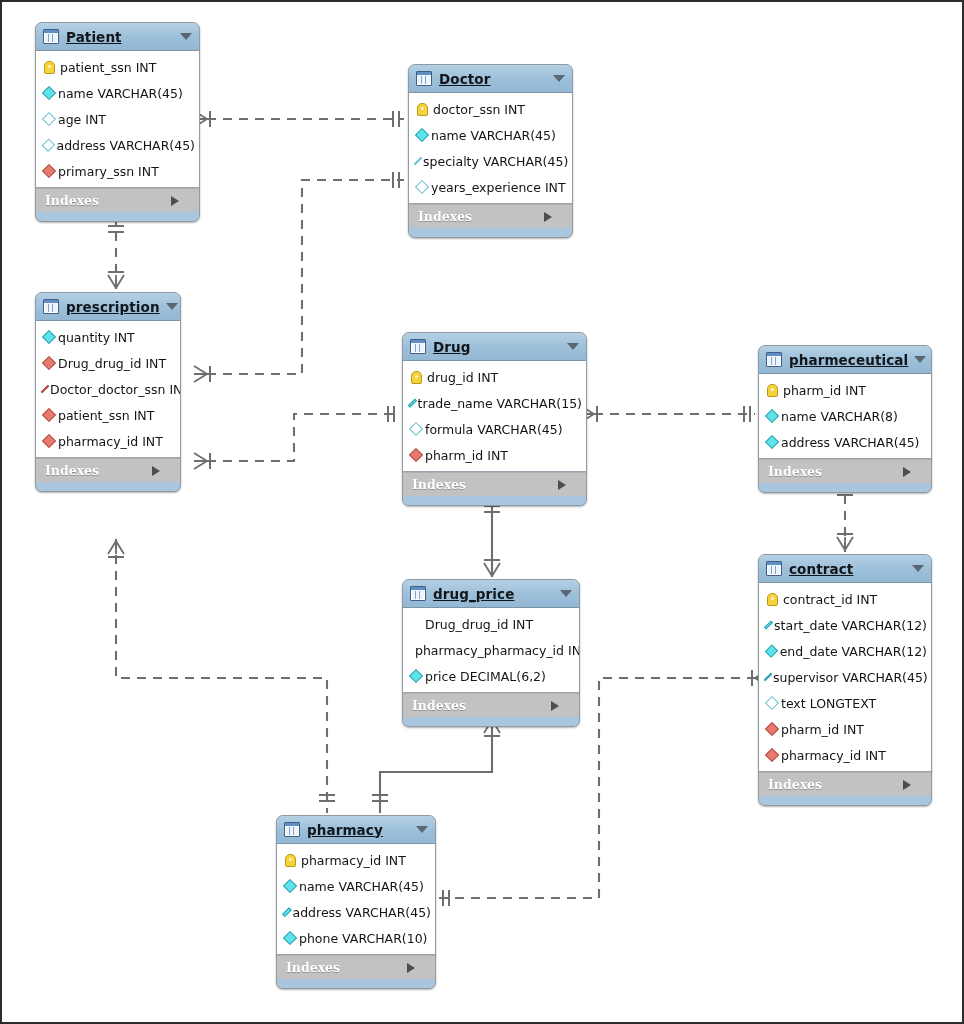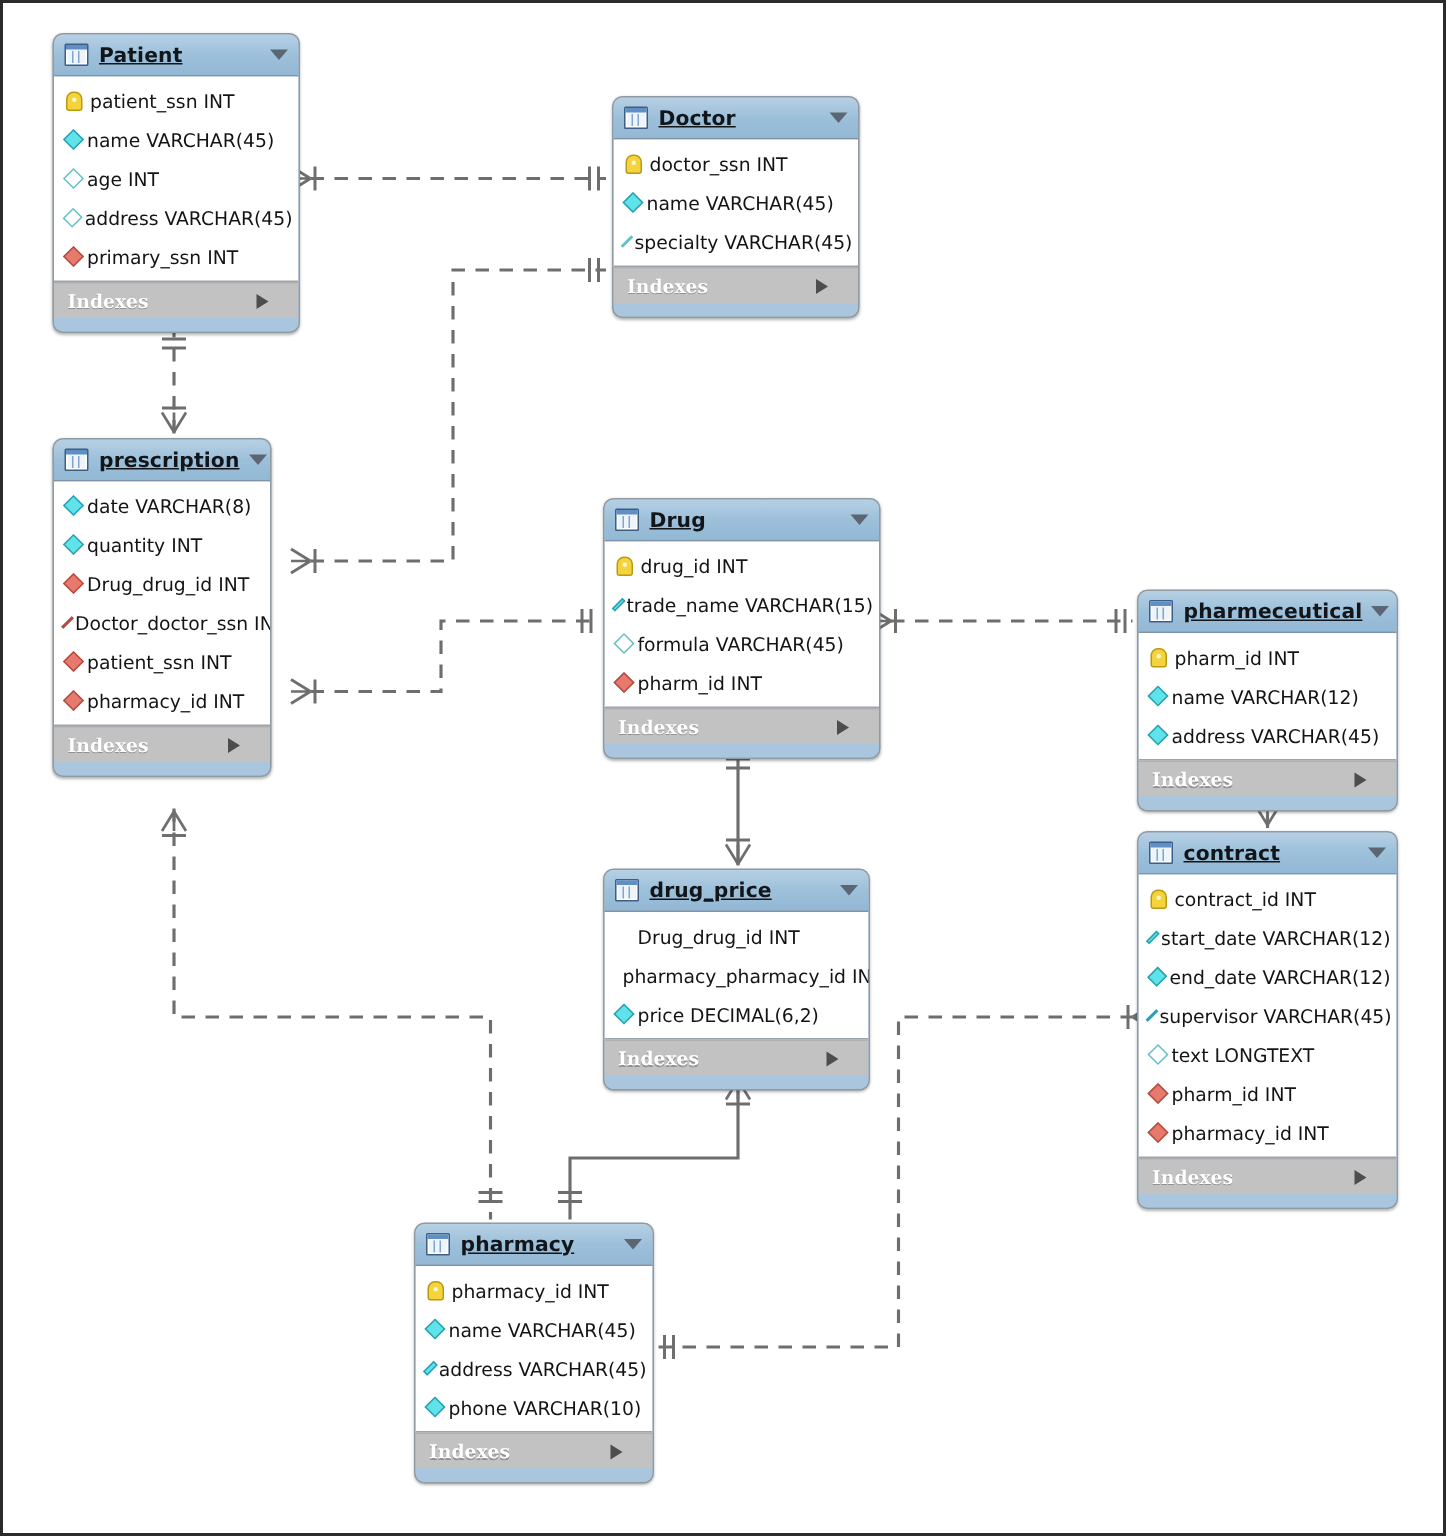--- a/index.html
+++ b/index.html
@@ -250,40 +250,40 @@
             <span>doctor_ssn INT</span>
           </div>
           <div class="col">
             <span class="g-dia filled"></span>
             <span>name VARCHAR(45)</span>
           </div>
           <div class="col">
             <span class="g-dia hollow"></span>
             <span>specialty VARCHAR(45)</span>
           </div>
+          <div class="col">
+            <span class="g-dia hollow"></span>
+            <span>years_experience INT</span>
+          </div>
         </div>
         <div class="tbl-ft">
           <span class="tbl-ft-label">Indexes</span>
           <span class="tbl-ft-caret"></span>
         </div>
         <div class="tbl-strip"></div>
       </div>
       <div class="tbl" style="left: 33px; top: 290px; width: 146px;">
         <div class="tbl-hd">
           <span class="tbl-ico"></span>
           <span class="tbl-title">prescription</span>
           <span class="tbl-caret"></span>
         </div>
         <div class="tbl-body">
           <div class="col">
             <span class="g-dia filled"></span>
-            <span>date VARCHAR(8)</span>
-          </div>
-          <div class="col">
-            <span class="g-dia filled"></span>
             <span>quantity INT</span>
           </div>
           <div class="col">
             <span class="g-dia fk"></span>
             <span>Drug_drug_id INT</span>
           </div>
           <div class="col">
             <span class="g-dia fk"></span>
             <span>Doctor_doctor_ssn INT</span>
           </div>
@@ -325,34 +325,34 @@
             <span class="g-dia fk"></span>
             <span>pharm_id INT</span>
           </div>
         </div>
         <div class="tbl-ft">
           <span class="tbl-ft-label">Indexes</span>
           <span class="tbl-ft-caret"></span>
         </div>
         <div class="tbl-strip"></div>
       </div>
-      <div class="tbl" style="left: 756px; top: 343px; width: 174px; margin-top: 48px;">
+      <div class="tbl" style="left: 756px; top: 343px; width: 174px;">
         <div class="tbl-hd">
           <span class="tbl-ico"></span>
           <span class="tbl-title">pharmeceutical</span>
           <span class="tbl-caret"></span>
         </div>
         <div class="tbl-body">
           <div class="col">
             <span class="g-pk"></span>
             <span>pharm_id INT</span>
           </div>
           <div class="col">
             <span class="g-dia filled"></span>
-            <span>name VARCHAR(12)</span>
+            <span>name VARCHAR(8)</span>
           </div>
           <div class="col">
             <span class="g-dia filled"></span>
             <span>address VARCHAR(45)</span>
           </div>
         </div>
         <div class="tbl-ft">
           <span class="tbl-ft-label">Indexes</span>
           <span class="tbl-ft-caret"></span>
         </div>

